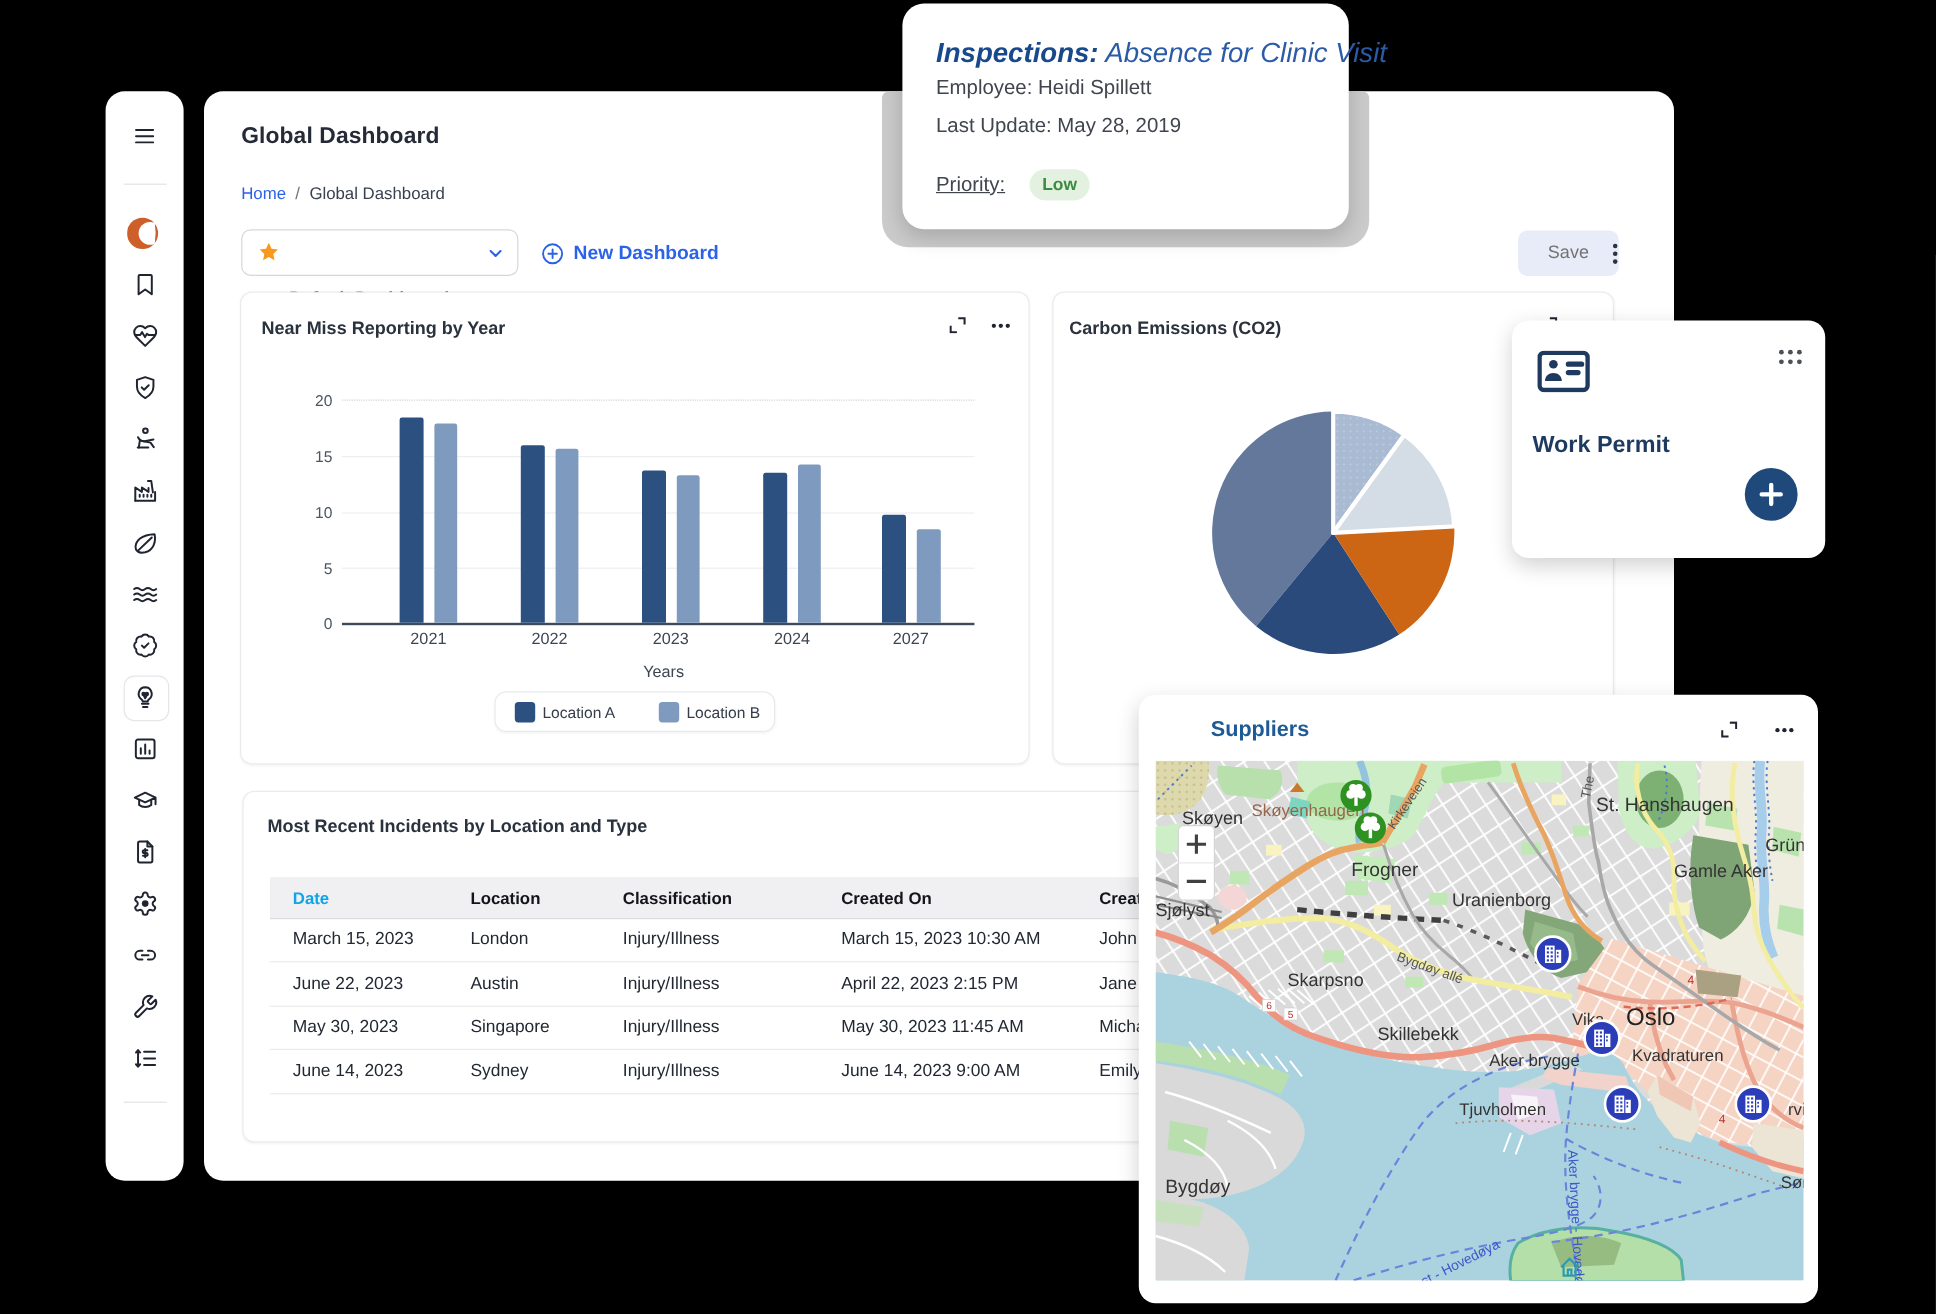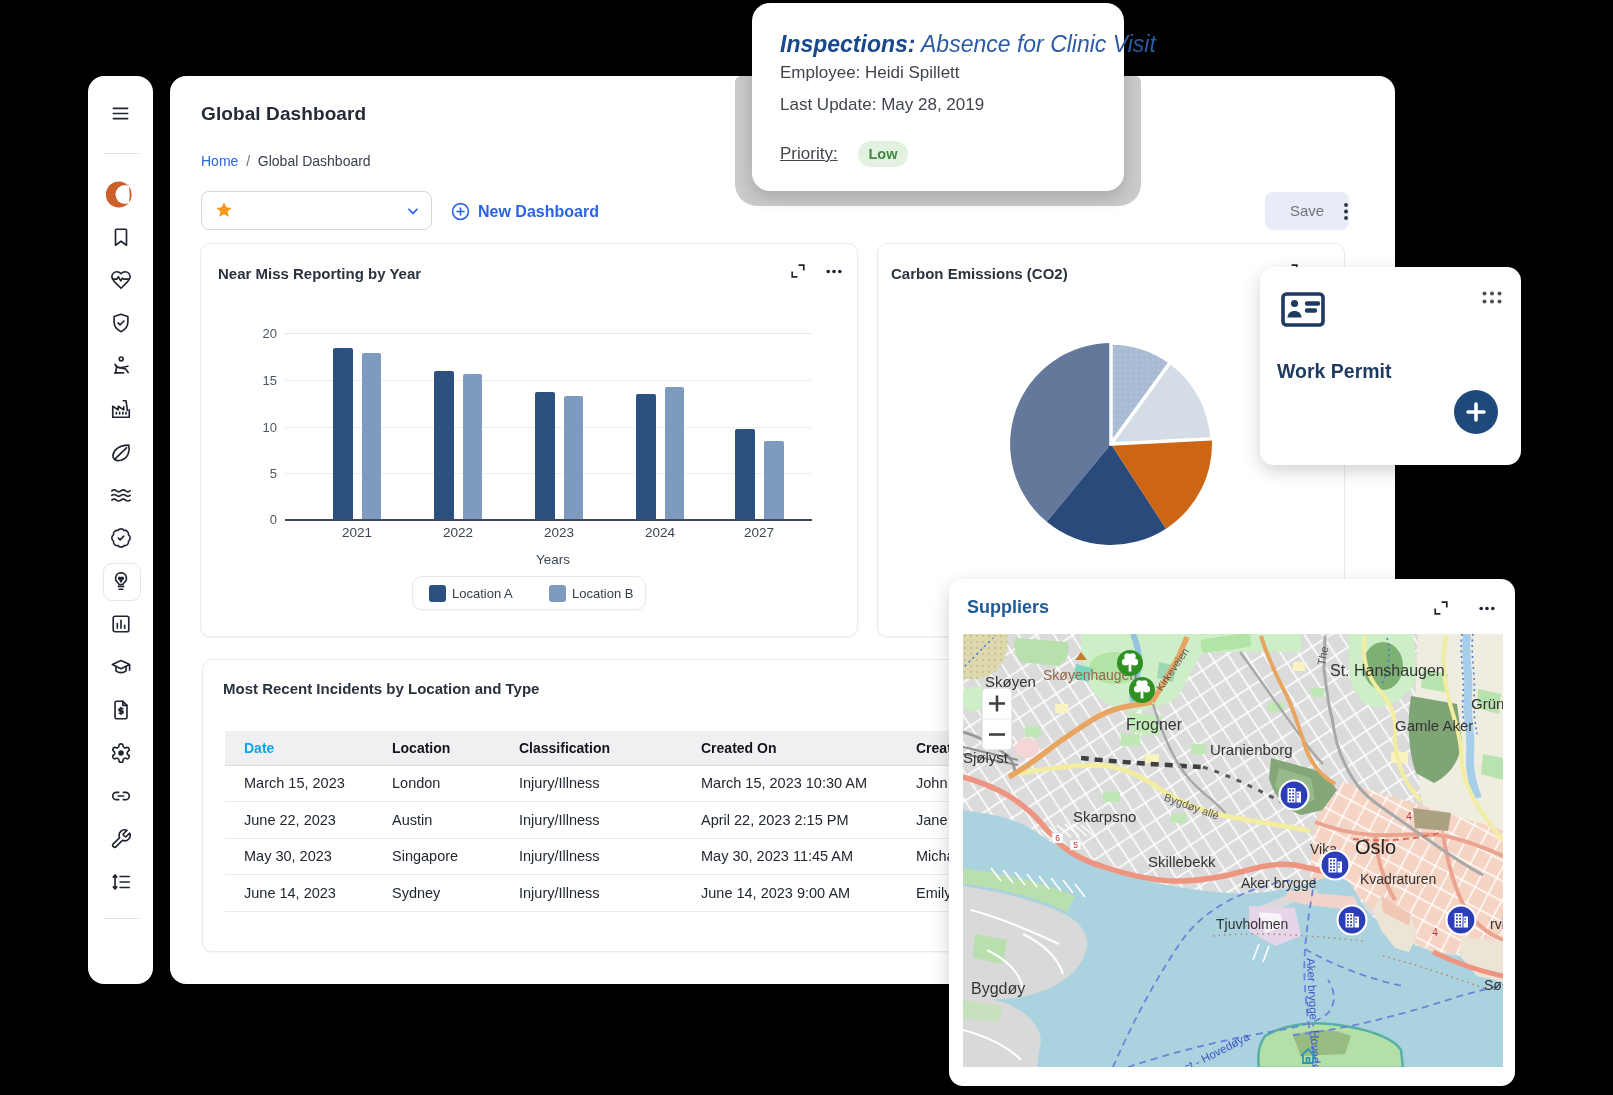--- a/index.html
+++ b/index.html
@@ -296,21 +296,21 @@
       </svg>
     <div class="abs" style="left:1277px;top:360px;font-size:19.5px;font-weight:600;color:#1e3a5f;">Work Permit</div>
     <div class="abs" style="left:1454px;top:390px;width:44px;height:44px;border-radius:50%;background:#20497b;"></div>
     <svg class="abs" style="left:1466px;top:402px" width="20" height="20" viewBox="0 0 20 20" fill="none" stroke="#fff" stroke-width="3.6" stroke-linecap="round">
         <path d="M10 2v16M2 10h16"></path>
       </svg>
   </div>
 
   <div id="suppliers">
     <div class="card" style="left:949px;top:579px;width:566px;height:507px;border-radius:14px;box-shadow:0 6px 18px rgba(0,0,0,.18);"></div>
-    <div class="abs" style="left:967px;top:597px;font-size:18px;font-weight:700;color:#1d5a96;text-align:right;">Suppliers</div>
+    <div class="abs" style="left:1009px;top:597px;font-size:18px;font-weight:700;color:#1d5a96;text-align:right;">Suppliers</div>
     <svg class="abs" style="left:1434px;top:601px" width="14" height="14" viewBox="0 0 14 14" fill="none" stroke="#1f2430" stroke-width="1.7" stroke-linecap="square">
         <path d="M8.4 1.2h4.4v4.4"></path>
         <path d="M5.6 12.8H1.2V8.4"></path>
       </svg>
     <svg class="abs" style="left:1479px;top:606px" width="16" height="5" viewBox="0 0 16 5" fill="#1f2430">
         <circle cx="2.2" cy="2.5" r="1.8"></circle>
         <circle cx="8" cy="2.5" r="1.8"></circle>
         <circle cx="13.8" cy="2.5" r="1.8"></circle>
       </svg>
     <svg class="abs" style="left:963px;top:634px" width="540" height="433" viewBox="0 0 540 433">

